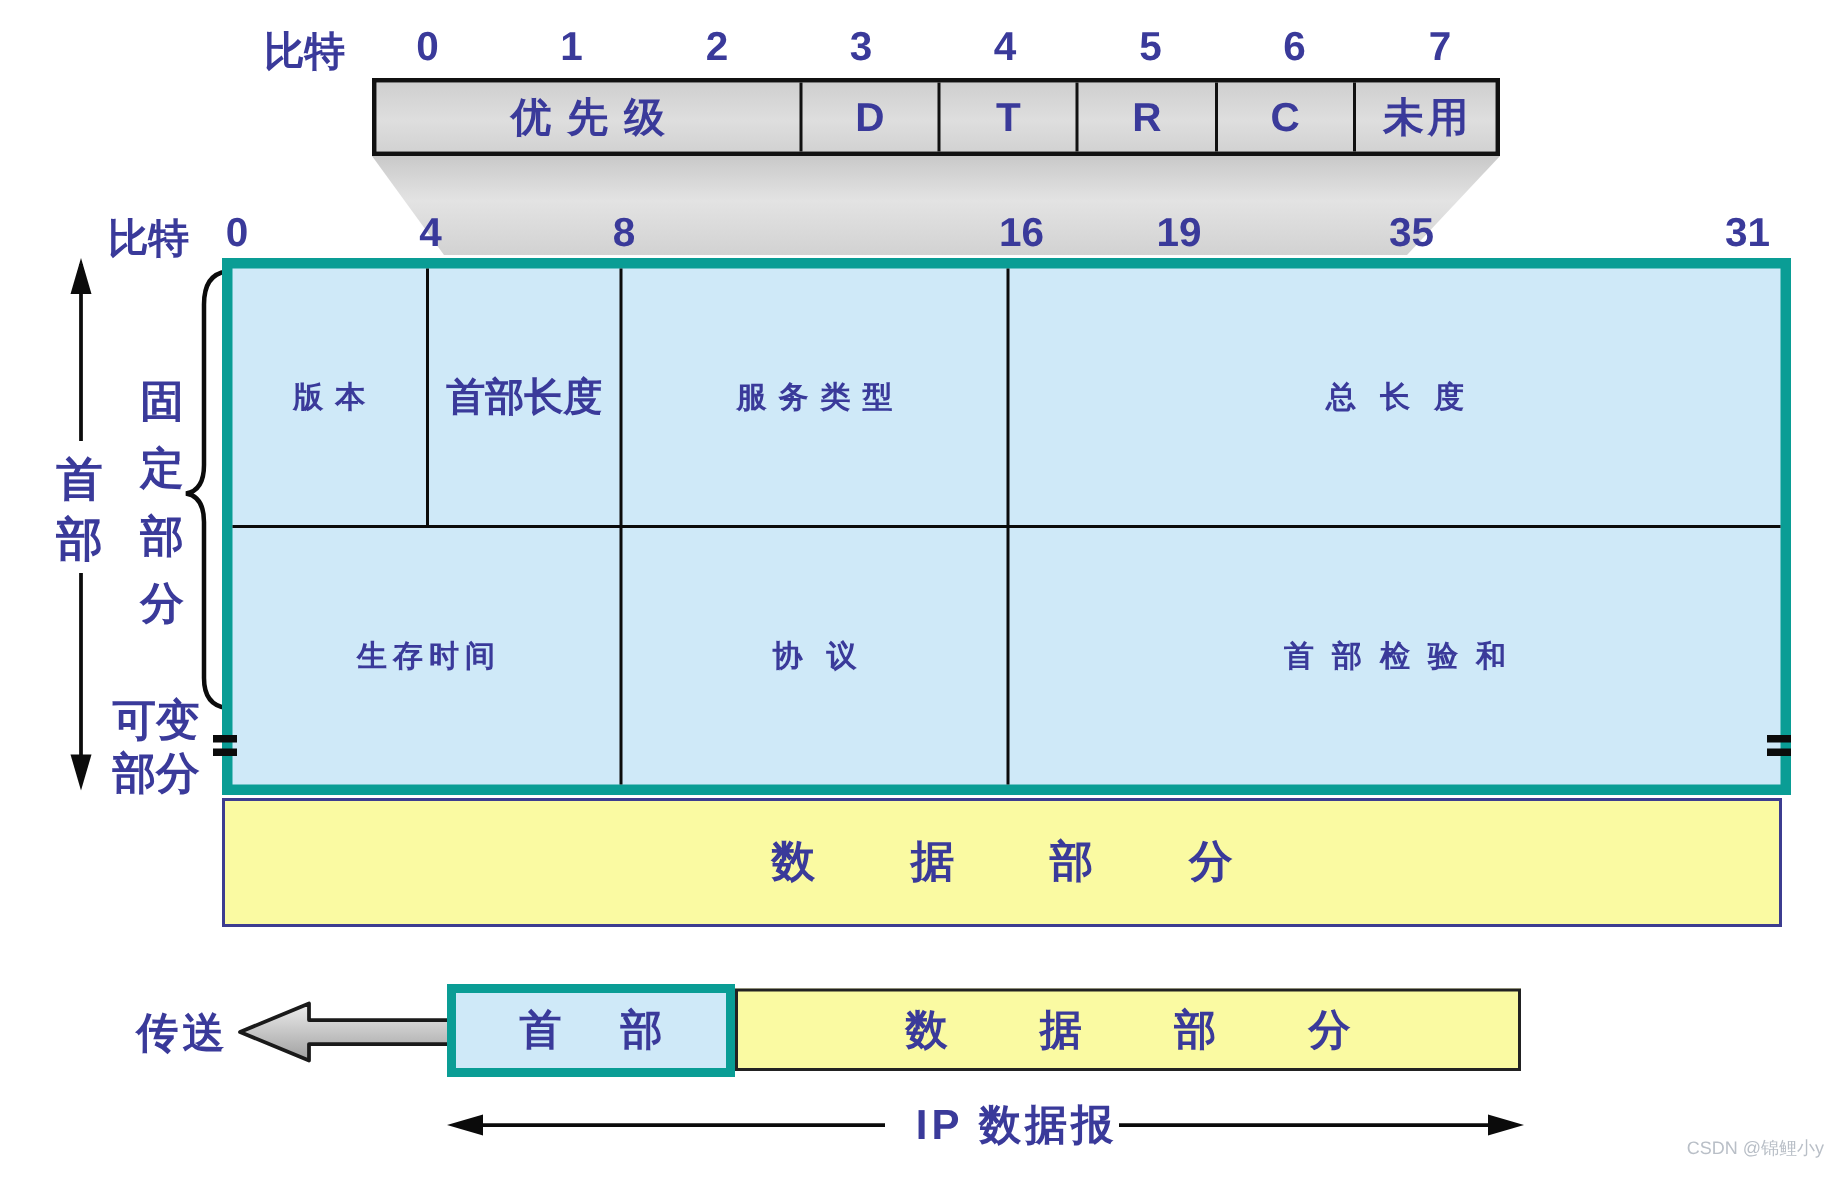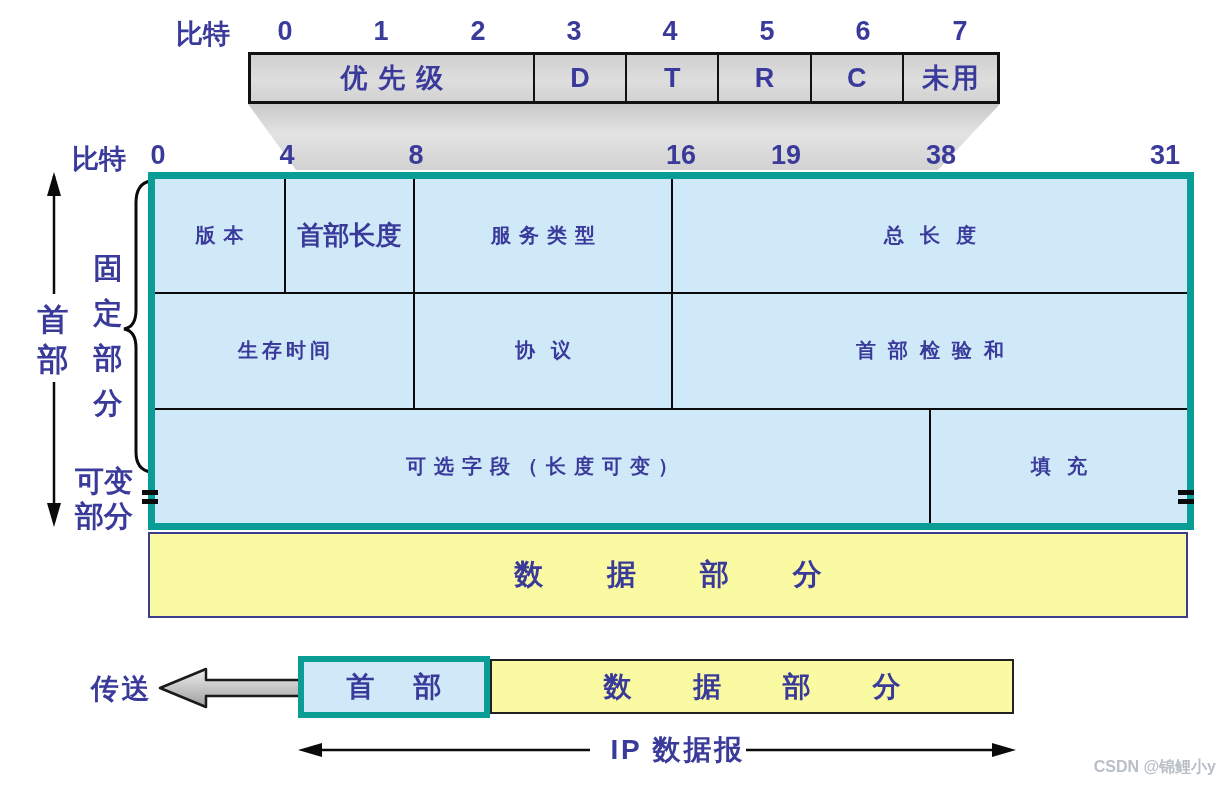--- a/index.html
+++ b/index.html
@@ -72,21 +72,21 @@
     background:#cfe9f8; border:6px solid #0a9d95;
     display:flex; align-items:center; justify-content:center; font-size:28px; font-weight:600;
   }
   .bottom-data-box {
     left:490px; top:659px; width:524px; height:55px;
     background:#fafaa2; border:2px solid #222;
     display:flex; align-items:center; justify-content:center; font-size:28px; font-weight:600;
   }
   .datagram-label { left:593px; top:731px; width:152px; font-size:28px; text-align:right; }
 
-  .watermark { right:12px; top:757px; font-size:16px; color:#b9bfc7; font-weight:700;
+  .watermark { right:12px; top:757px; font-size:12px; color:#b9bfc7; font-weight:400;
                font-family:"Liberation Sans",sans-serif; }
 
   svg.deco { position:absolute; left:0; top:0; pointer-events:none; }
 </style>
 </head>
 <body>
 
 <div class="canvas">
 
   <svg class="deco" width="1228" height="790" viewBox="0 0 1228 790">
@@ -141,38 +141,34 @@
     <div class="tos-cell txt" style="flex:1">C</div>
     <div class="tos-cell txt ls01" style="flex:1">未用</div>
   </div>
 
   <div class="abs txt hdr-caption">比特</div>
   <div class="abs txt hdr-bit" style="left:158px">0</div>
   <div class="abs txt hdr-bit" style="left:287px">4</div>
   <div class="abs txt hdr-bit" style="left:416px">8</div>
   <div class="abs txt hdr-bit" style="left:681px">16</div>
   <div class="abs txt hdr-bit" style="left:786px">19</div>
-  <div class="abs txt hdr-bit" style="left:941px">38</div>
+  <div class="abs txt hdr-bit" style="left:941px">35</div>
   <div class="abs txt hdr-bit" style="left:1165px">31</div>
 
   <div class="abs htable">
     <div class="hrow">
       <div class="hcell ls04" style="flex:0 0 12.5%">版本</div>
       <div class="hcell tight" style="flex:0 0 12.5%">首部长度</div>
       <div class="hcell ls04" style="flex:0 0 25%">服务类型</div>
       <div class="hcell ls08" style="flex:1">总长度</div>
     </div>
     <div class="hrow">
       <div class="hcell ls02" style="flex:0 0 25%">生存时间</div>
       <div class="hcell ls08" style="flex:0 0 25%">协议</div>
       <div class="hcell ls06" style="flex:1">首部检验和</div>
-    </div>
-    <div class="hrow">
-      <div class="hcell ls04" style="flex:0 0 75%">可选字段（长度可变）</div>
-      <div class="hcell ls08" style="flex:1">填充</div>
     </div>
   </div>
 
   <div class="abs break-mark" style="left:142px;top:490px">
     <div class="bar" style="top:0"></div>
       <div class="bar b2"></div>
   </div>
   <div class="abs break-mark" style="left:1178px;top:490px">
     <div class="bar" style="top:0"></div>
       <div class="bar b2"></div>

